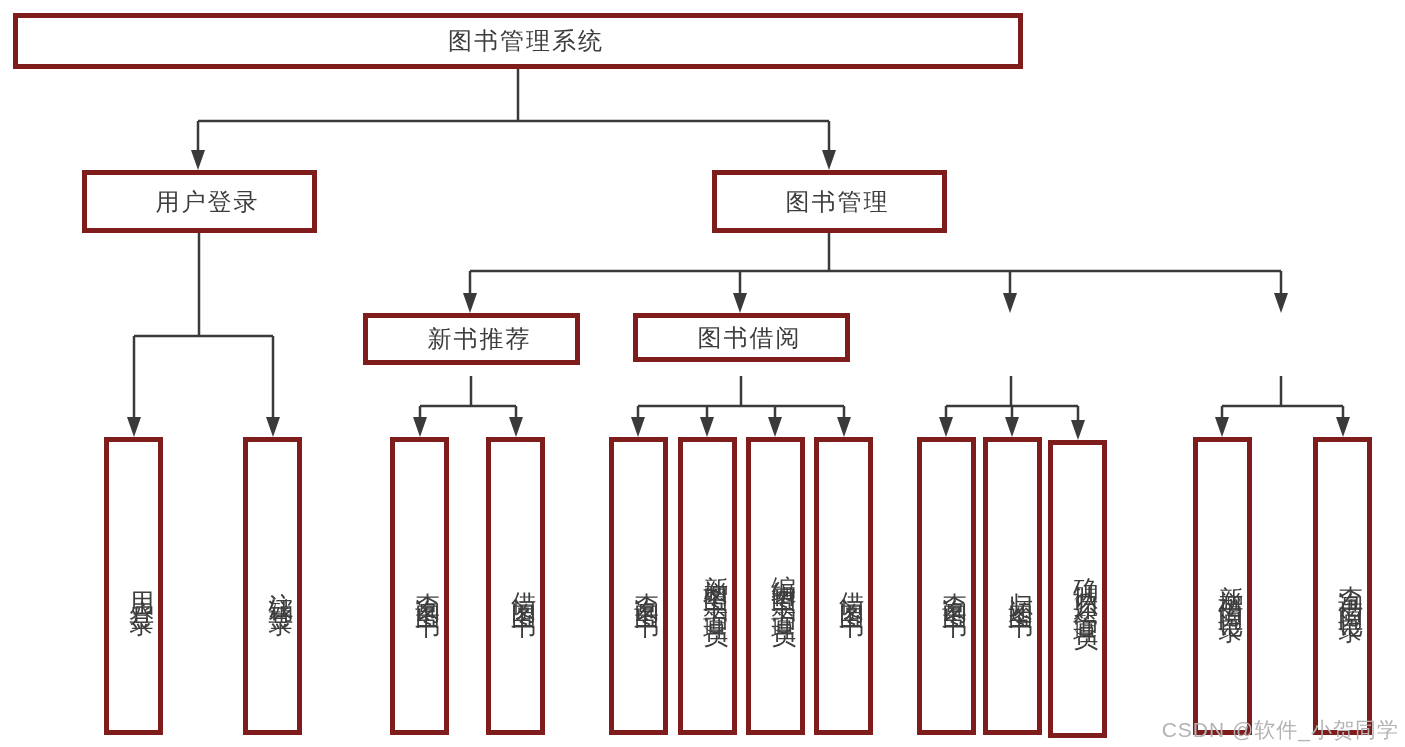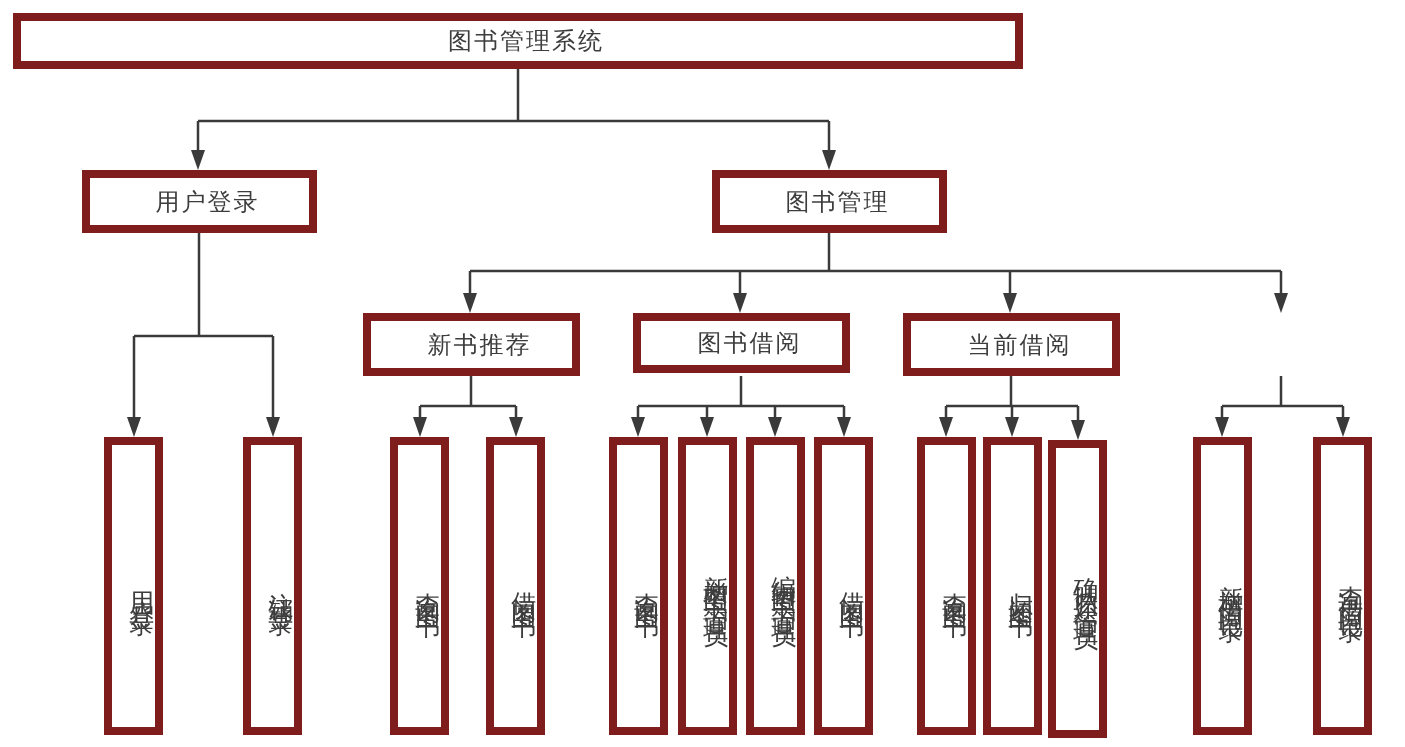--- a/index.html
+++ b/index.html
@@ -26,21 +26,21 @@
     stroke: #3a3a3a;
     stroke-width: 2.5;
   }
   svg.connectors polygon {
     fill: #3a3a3a;
     stroke: none;
   }
   .node {
     position: absolute;
     box-sizing: border-box;
-    border: 8px solid #7f1d1d;
+    border: 5px solid #7f1d1d;
     background: #ffffff;
     display: flex;
     align-items: center;
     justify-content: center;
     color: #3d3d3d;
     padding-left: 16px;
   }
   .hlabel {
     font-size: 24px;
     letter-spacing: 2px;
@@ -156,28 +156,25 @@
     <span class="hlabel">图书管理系统</span>
   </div>
 
   <div class="node" style="left:82px; top:170px; width:235px; height:63px;">
     <span class="hlabel">用户登录</span>
   </div>
   <div class="node" style="left:712px; top:170px; width:235px; height:63px;text-align:right;">
     <span class="hlabel">图书管理</span>
   </div>
 
-  <div class="node" style="left:363px; top:313px; width:217px; height:63px;">
+  <div class="node" style="left:363px; top:313px; width:217px; height:52px;">
     <span class="hlabel">新书推荐</span>
   </div>
-  <div class="node" style="left:633px; top:313px; width:217px; height:60px;">
+  <div class="node" style="left:633px; top:313px; width:217px; height:49px;">
     <span class="hlabel">图书借阅</span>
-  </div>
-  <div class="node" style="left:903px; top:313px; width:217px; height:63px;">
-    <span class="hlabel">当前借阅</span>
   </div>
 
   <div class="node vnode" style="left:104px;">
     <span class="vlabel">用户登录</span>
   </div>
   <div class="node vnode" style="left:243px;">
     <span class="vlabel">注销登录</span>
   </div>
 
   <div class="node vnode" style="left:390px;">
@@ -210,14 +207,15 @@
     <span class="vlabel">确认归还（管理员）</span>
   </div>
 
   <div class="node vnode" style="left:1193px;">
     <span class="vlabel">新增借阅记录</span>
   </div>
   <div class="node vnode" style="left:1313px;">
     <span class="vlabel">查询借阅记录</span>
   </div>
 
+  <div class="watermark">CSDN @软件_小贺同学</div>
 
 </div>
 
 </body></html>

